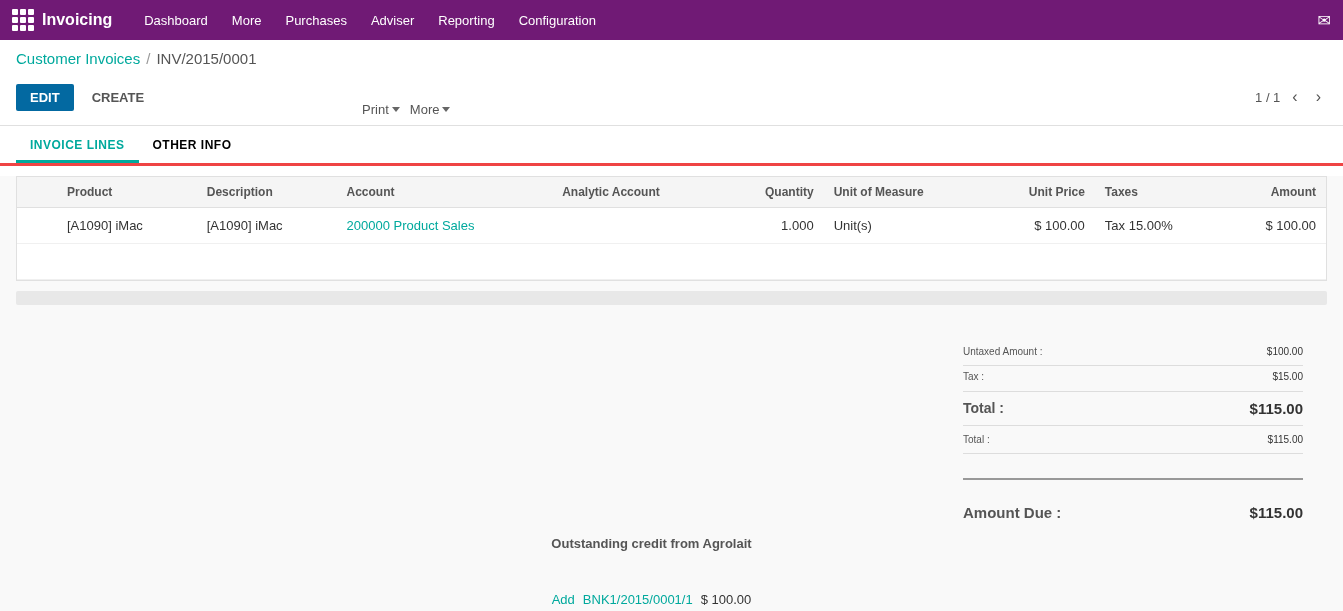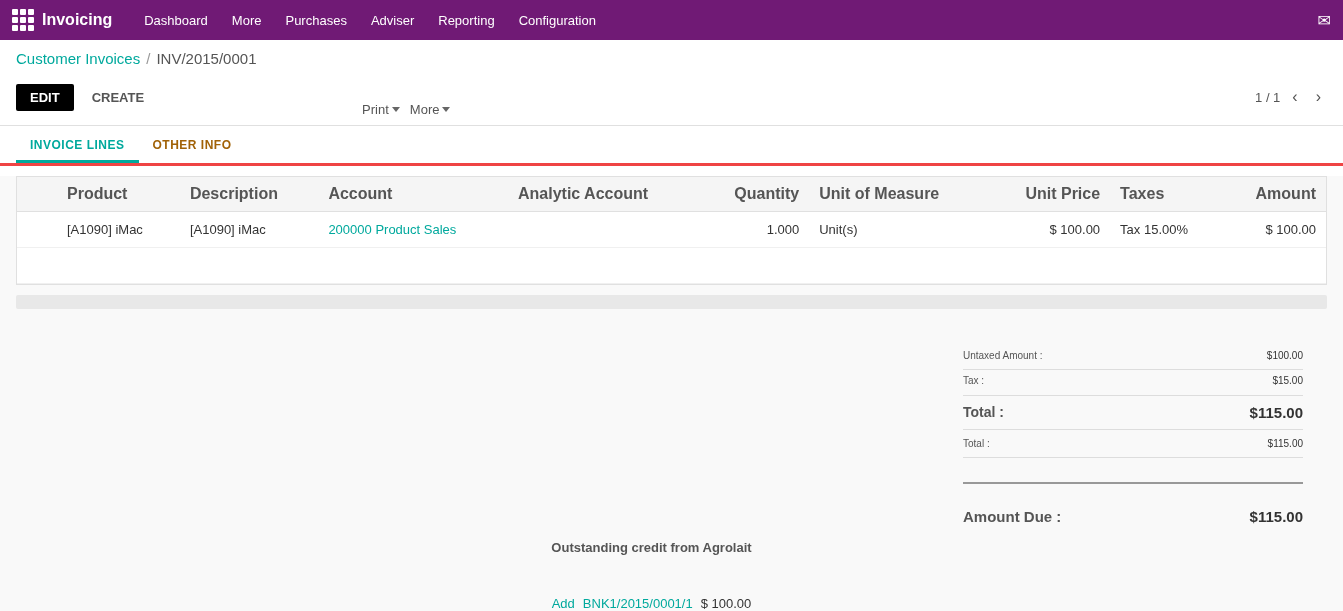--- a/index.html
+++ b/index.html
@@ -90,21 +90,21 @@
 
     
     .action-bar {
       padding: 4px 16px 8px;
       display: flex;
       align-items: center;
       gap: 8px;
       border-bottom: 1px solid #e0e0e0;
     }
     .btn-edit {
-      background: #000000;
+      background: #0369a1;
       color: #fff;
       border: none;
       padding: 6px 14px;
       font-size: 13px;
       font-weight: bold;
       cursor: pointer;
       border-radius: 2px;
     }
     .btn-create {
       background: #fff;
@@ -163,21 +163,21 @@
       display: flex;
       padding: 0 16px;
       border-bottom: 3px solid #ef4444;
       margin-top: 4px;
     }
     .tab {
       padding: 8px 14px;
       font-size: 12px;
       font-weight: bold;
       cursor: pointer;
-      color: #a16207;
+      color: #000000;
       text-transform: uppercase;
       letter-spacing: 0.5px;
       border-bottom: 3px solid transparent;
     }
     .tab.active {
       color: #00A99D;
       border-bottom: 3px solid #00A99D;
     }
 
     
@@ -195,21 +195,21 @@
     .invoice-table {
       width: 100%;
       border-collapse: collapse;
     }
     .invoice-table thead tr {
       background: #f5f5f5;
       border-bottom: 1px solid #e0e0e0;
     }
     .invoice-table thead th {
       padding: 8px 10px;
-      font-size: 16px;
+      font-size: 12px;
       font-weight: bold;
       color: #555;
       text-align: left;
     }
     .invoice-table thead th.right { text-align: right; }
     .invoice-table tbody tr {
       background: #fff;
       border-bottom: 1px solid #f0f0f0;
     }
     .invoice-table tbody td {

